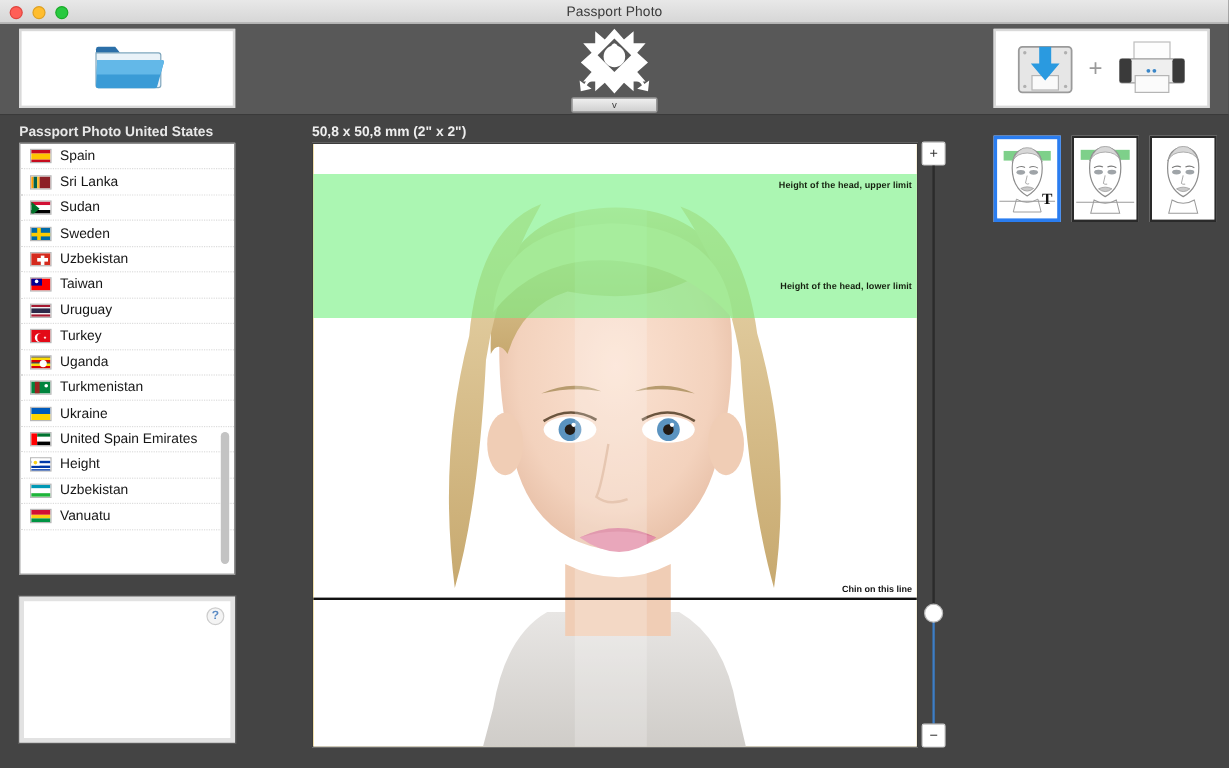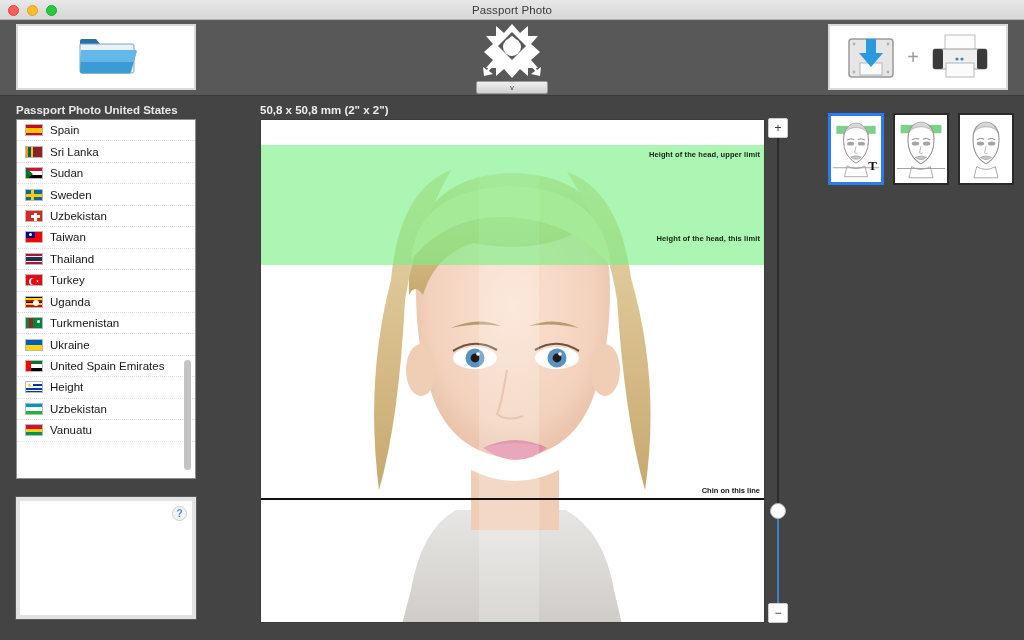--- a/index.html
+++ b/index.html
@@ -293,21 +293,21 @@
         <div class="c-row">
           <span class="flag">
             <div class="f-stripes-h">
               <i style="background:#a51931;flex:1"></i>
               <i style="background:#f4f5f8;flex:1"></i>
               <i style="background:#2d2a4a;flex:2"></i>
               <i style="background:#f4f5f8;flex:1"></i>
               <i style="background:#a51931;flex:1"></i>
             </div>
           </span>
-          <span>Thailand</span>
+          <span>Uruguay</span>
         </div>
         <div class="c-row">
           <span class="flag">
             <div style="width:100%;height:100%;background:#e30a17;position:relative">
               <div style="position:absolute;left:3px;top:2.5px;width:7px;height:7px;border-radius:50%;background:#fff"></div>
               <div style="position:absolute;left:5px;top:2.5px;width:6px;height:7px;border-radius:50%;background:#e30a17"></div>
               <div style="position:absolute;left:10px;top:4.5px;width:3px;height:3px;background:#fff;clip-path:polygon(50% 0,61% 35%,98% 35%,68% 57%,79% 91%,50% 70%,21% 91%,32% 57%,2% 35%,39% 35%)"></div>
             </div>
           </span>
           <span>Turkey</span>
@@ -446,21 +446,21 @@
         <circle cx="299" cy="234" r="1.8" fill="#ffffff"></circle>
         <path d="M192 231 q22 -14 44 -1" stroke="#6b553e" stroke-width="2.2" fill="none"></path>
         <path d="M274 230 q22 -13 44 1" stroke="#6b553e" stroke-width="2.2" fill="none"></path>
         <path d="M246 250 q-6 36 -10 44 q10 8 26 2" stroke="#dfb79b" stroke-width="2" fill="none"></path>
         <path d="M222 328 q32 -14 64 0 q-30 24 -64 0 Z" fill="#e38fa8"></path>
         <path d="M222 328 q32 -10 64 0 q-32 -16 -64 0 Z" fill="#d97d98"></path>
       </svg>
       <div class="center-band"></div>
       <div class="green-band"></div>
       <div class="lim-label" style="top:30px;">Height of the head, upper limit</div>
-      <div class="lim-label" style="top:114px;">Height of the head, this limit</div>
+      <div class="lim-label" style="top:114px;">Height of the head, lower limit</div>
       <div class="chin-line"></div>
       <div class="chin-label">Chin on this line</div>
     </div>
   </div>
 
   <div class="zoom-plus">+</div>
   <div class="zoom-track"></div>
   <div class="zoom-fill"></div>
   <div class="zoom-knob"></div>
   <div class="zoom-minus">−</div>

